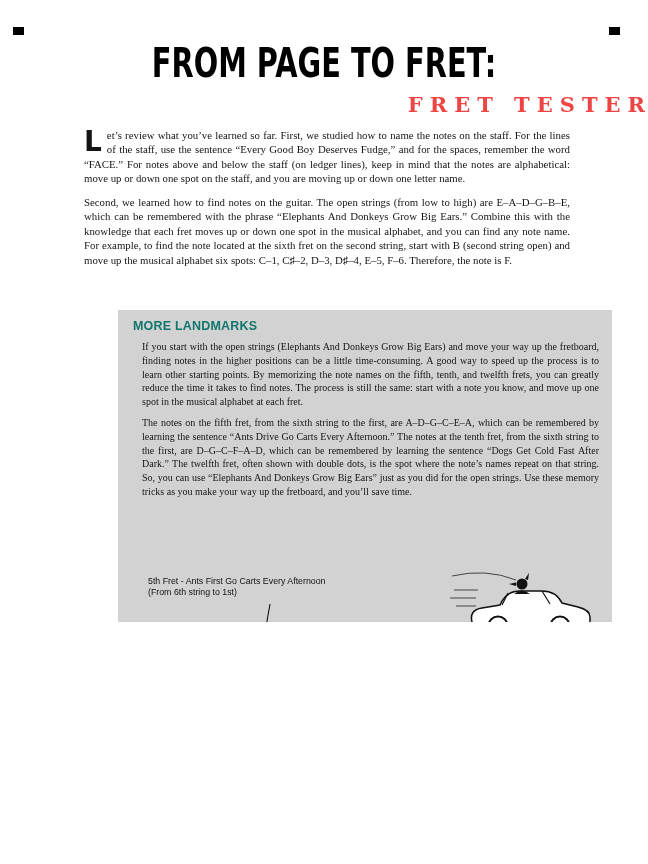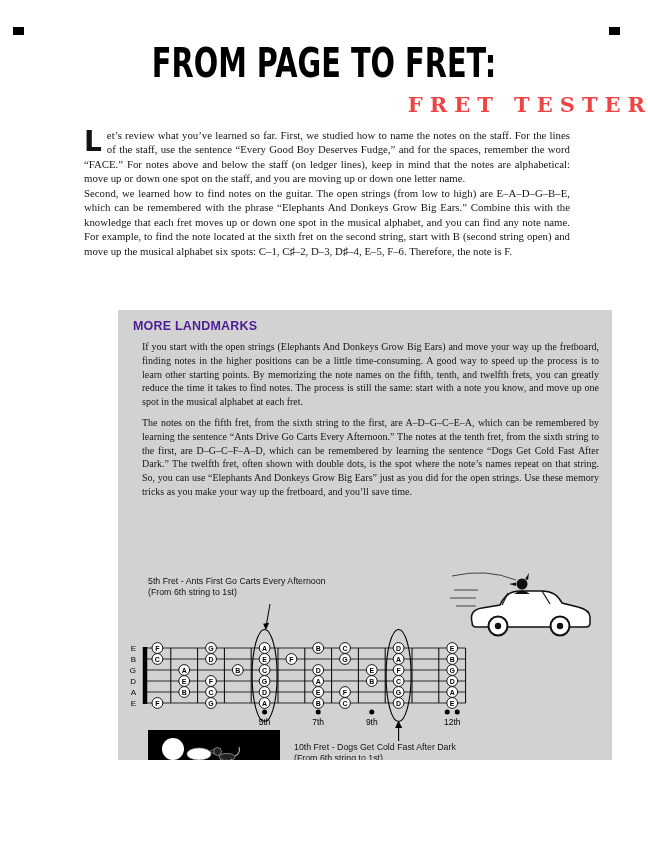--- a/index.html
+++ b/index.html
@@ -1,30 +1,30 @@
 <!DOCTYPE html>
 <html><head>
 <meta charset="utf-8">
 <style>
   html,body{margin:0;padding:0}
   body{width:648px;height:864px;background:#fff;font-family:"Liberation Serif",serif;color:#141414}
-  .page{position:relative;width:648px;height:760px;background:#fff;overflow:hidden}
+  .page{position:relative;width:648px;height:622px;background:#fff;overflow:hidden}
   .corner-mark{position:absolute;width:11px;height:8px;background:#000}
   .corner-mark.tl{left:13px;top:27px}
   .corner-mark.tr{left:609px;top:27px}
   .title{position:absolute;top:40px;left:0;width:100%;text-align:center;font-family:"DejaVu Sans",sans-serif;
          font-weight:bold;font-size:40px;transform:scaleX(0.72);white-space:nowrap;color:#000}
   .subtitle{position:absolute;top:92px;left:4px;width:100%;text-align:right;font-family:"DejaVu Serif",serif;
          font-weight:bold;font-size:21px;letter-spacing:7px;text-indent:7px;color:#ef4444}
   .intro{position:absolute;left:84px;top:128px;width:486px;text-align:justify}
   .intro p{margin:0;font-size:10.8px;line-height:1.34}
-  .intro p + p{}
+  .intro p + p{margin-top:9px}
   .dropcap{float:left;font-family:"DejaVu Sans",sans-serif;font-weight:bold;font-size:28px;line-height:0.9;margin:1px 5px 0 0}
   .box{position:absolute;left:118px;top:310px;width:494px;height:512px;background:#d2d2d2}
-  .box-heading{margin:9px 0 0 15px;font-family:"Liberation Sans",sans-serif;font-weight:bold;font-size:12.5px;letter-spacing:0.2px;color:#4c1d95}
+  .box-heading{margin:9px 0 0 15px;font-family:"Liberation Sans",sans-serif;font-weight:bold;font-size:12.5px;letter-spacing:0.2px;color:#0f766e}
   .box p{margin:7px 13px 0 24px;font-size:10px;line-height:1.38;text-align:justify}
   .anno{position:absolute;font-family:"Liberation Sans",sans-serif;font-size:8.8px;line-height:1.3;color:#111}
   .anno-top{left:30px;top:266px}
   .anno-bottom{left:176px;top:432px}
   .car{position:absolute;right:4px;top:250px;width:158px;height:92px}
   .fret-svg{position:absolute;left:0;top:294px;width:494px;height:140px}
   .night{position:absolute;left:30px;top:420px;width:132px;height:84px}
   .page-number{position:absolute;right:50px;top:832px;font-size:16px}
 </style>
 </head>

